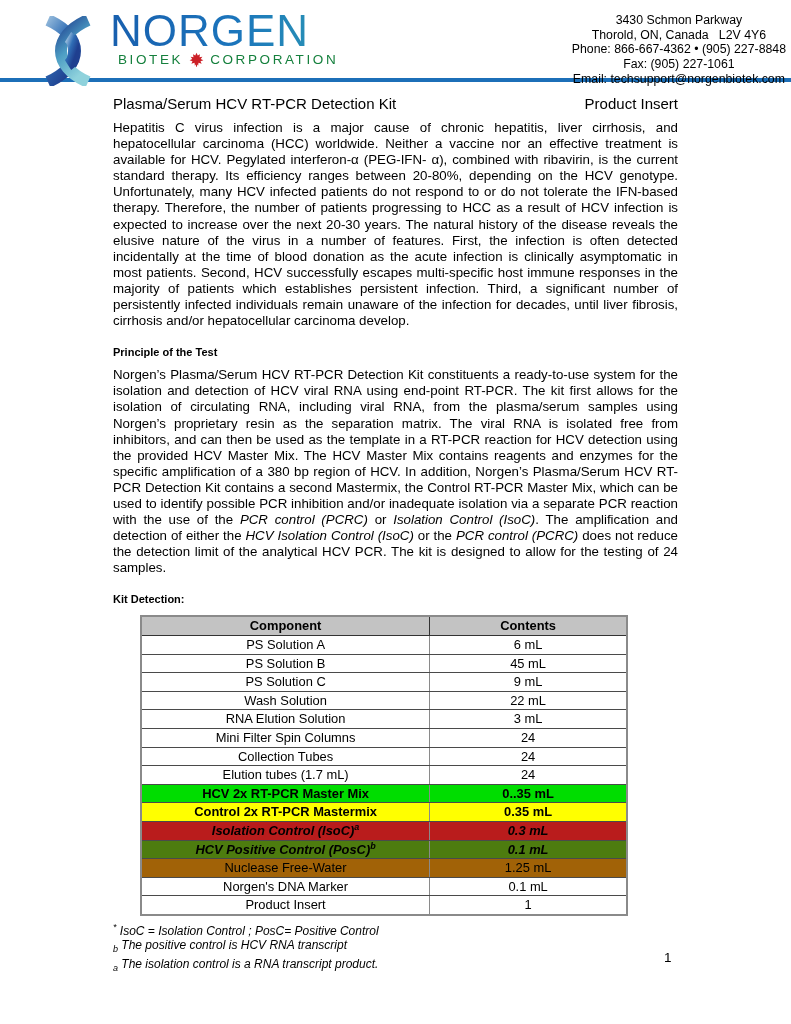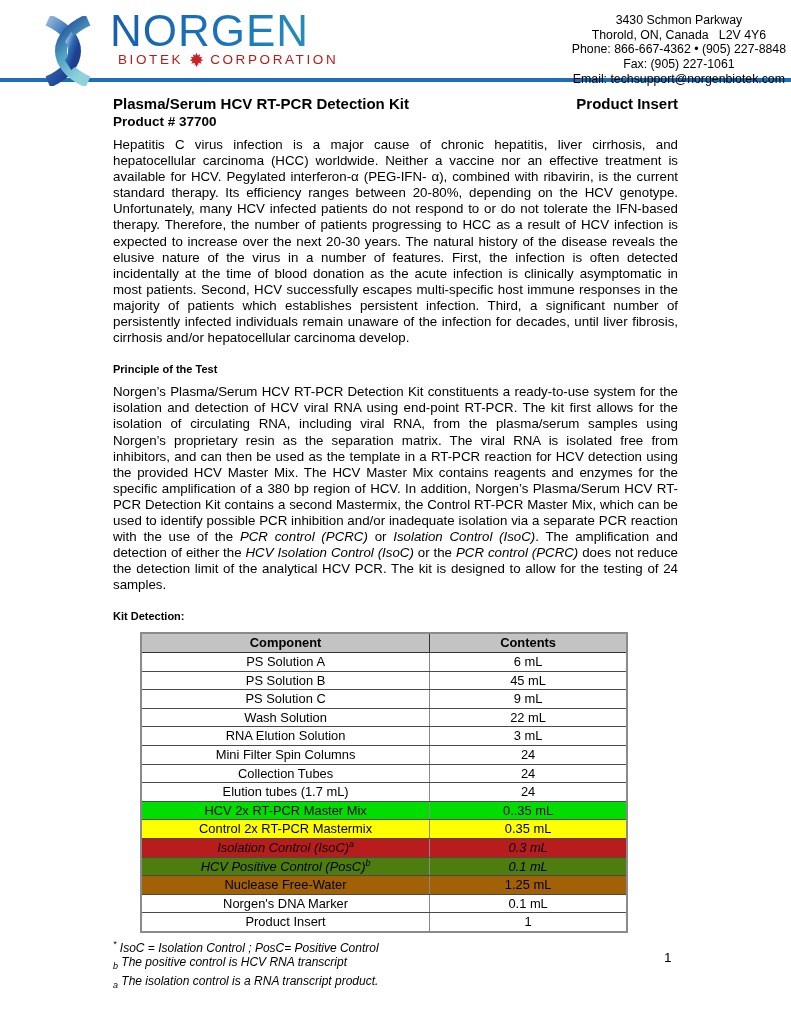--- a/index.html
+++ b/index.html
@@ -10,42 +10,42 @@
   .header{display:flex;justify-content:space-between;align-items:flex-start;
           padding:10px 4px 12px 34px;height:78px;box-sizing:border-box;}
   .logo{display:flex;align-items:flex-start;}
   .helix-wrap{width:70px;height:70px;margin-top:6px;}
   .logo-text{display:flex;flex-direction:column;margin-left:6px;}
   .logo-name{font-size:44px;line-height:42px;font-weight:normal;letter-spacing:1px;
              background:linear-gradient(90deg,#185fae 0%,#1b75bc 55%,#2b97b4 100%);
              -webkit-background-clip:text;background-clip:text;
              color:#1b75bc;-webkit-text-fill-color:transparent;}
   .logo-sub{display:flex;align-items:center;margin-top:0px;margin-left:8px;}
-  .logo-sub span{color:#b91c1c;font-size:13.5px;letter-spacing:2.6px;font-weight:normal;}
+  .logo-sub span{color:#15803d;font-size:13.5px;letter-spacing:2.6px;font-weight:normal;}
   .leaf-wrap{margin:0 6px;display:inline-flex;}
   .address{text-align:center;font-size:12.3px;line-height:14.7px;padding-top:3px;padding-right:1px;}
 
   .rule{height:4px;background:#1c6fb8;width:791px;}
 
   
   .content{margin:0 113px;}
   .title-row{display:flex;justify-content:space-between;margin-top:13px;
-             font-size:15px;font-weight:bold;line-height:18px;}
+             font-size:15px;font-weight:normal;line-height:18px;}
   .product-num{font-size:13.5px;font-weight:bold;line-height:17px;}
   p.body{font-size:13.3px;line-height:16.1px;text-align:justify;margin:7px 0 0 0;}
   h3.sect{font-size:11px;font-weight:bold;margin:15px 0 0 0;line-height:16px;}
 
   
   table.kit{border-collapse:collapse;margin:8px 0 0 27px;width:488px;font-size:12.9px;
             border:2px solid #8a8a8a;}
   table.kit th, table.kit td{border:1.5px solid #4a4a4a;border-left:1.5px solid #8a8a8a;
             border-right:1.5px solid #8a8a8a;text-align:center;padding:1px 4px;line-height:15.6px;}
   table.kit th{font-weight:bold;border:1.5px solid #333;}
   table.kit col.c1{width:59.4%;} table.kit col.c2{width:40.6%;}
-  tr.bold td{font-weight:normal;}
+  tr.bold td{font-weight:bold;}
   tr.italic td{font-style:italic;}
   td sup{font-size:9px;line-height:0;}
 
   
   .footnotes{margin-top:4px;font-size:12px;font-style:italic;line-height:14.2px;}
   .fn-line sup,.fn-line sub{font-size:9px;font-style:italic;}
 
   .page-number{position:absolute;top:950px;left:664px;font-size:13.5px;}
 </style>
 </head>
@@ -97,21 +97,20 @@
       </div>
   </div>
 
   <div class="rule"></div>
 
   <div class="content">
     <div class="title-row">
       <span>Plasma/Serum HCV RT-PCR Detection Kit</span>
       <span>Product Insert</span>
     </div>
-    <div class="product-num">Product # 37700</div>
 
     <p class="body">Hepatitis C virus infection is a major cause of chronic hepatitis, liver cirrhosis, and hepatocellular carcinoma (HCC) worldwide. Neither a vaccine nor an effective treatment is available for HCV. Pegylated interferon-α (PEG-IFN- α), combined with ribavirin, is the current standard therapy. Its efficiency ranges between 20-80%, depending on the HCV genotype. Unfortunately, many HCV infected patients do not respond to or do not tolerate the IFN-based therapy. Therefore, the number of patients progressing to HCC as a result of HCV infection is expected to increase over the next 20-30 years. The natural history of the disease reveals the elusive nature of the virus in a number of features. First, the infection is often detected incidentally at the time of blood donation as the acute infection is clinically asymptomatic in most patients. Second, HCV successfully escapes multi-specific host immune responses in the majority of patients which establishes persistent infection. Third, a significant number of persistently infected individuals remain unaware of the infection for decades, until liver fibrosis, cirrhosis and/or hepatocellular carcinoma develop.</p>
 
     <h3 class="sect">Principle of the Test</h3>
     <p class="body" id="principle-paragraph"><span>Norgen’s Plasma/Serum HCV RT-PCR Detection Kit constituents a ready-to-use system for the isolation and detection of HCV viral RNA using end-point RT-PCR. The kit first allows for the isolation of circulating RNA, including viral RNA, from the plasma/serum samples using Norgen’s proprietary resin as the separation matrix.  The viral RNA is isolated free from inhibitors, and can then be used as the template in a RT-PCR reaction for HCV detection using the provided HCV Master Mix. The HCV Master Mix contains reagents and enzymes for the specific amplification of a 380 bp region of HCV.  In addition, Norgen’s Plasma/Serum HCV RT-PCR Detection Kit contains a second Mastermix, the Control RT-PCR Master Mix, which can be used to identify possible PCR inhibition and/or inadequate isolation via a separate PCR reaction with the use of the </span><em>PCR control (PCRC)</em><span> or </span><em>Isolation Control (IsoC)</em><span>. The amplification and detection of either the </span><em>HCV Isolation Control (IsoC)</em><span> or the </span><em>PCR control (PCRC)</em><span> does not reduce the detection limit of the analytical HCV PCR.  The kit is designed to allow for the testing of 24 samples.</span></p>
 
     <h3 class="sect">Kit Detection:</h3>
 
     <table class="kit">
       <colgroup>

